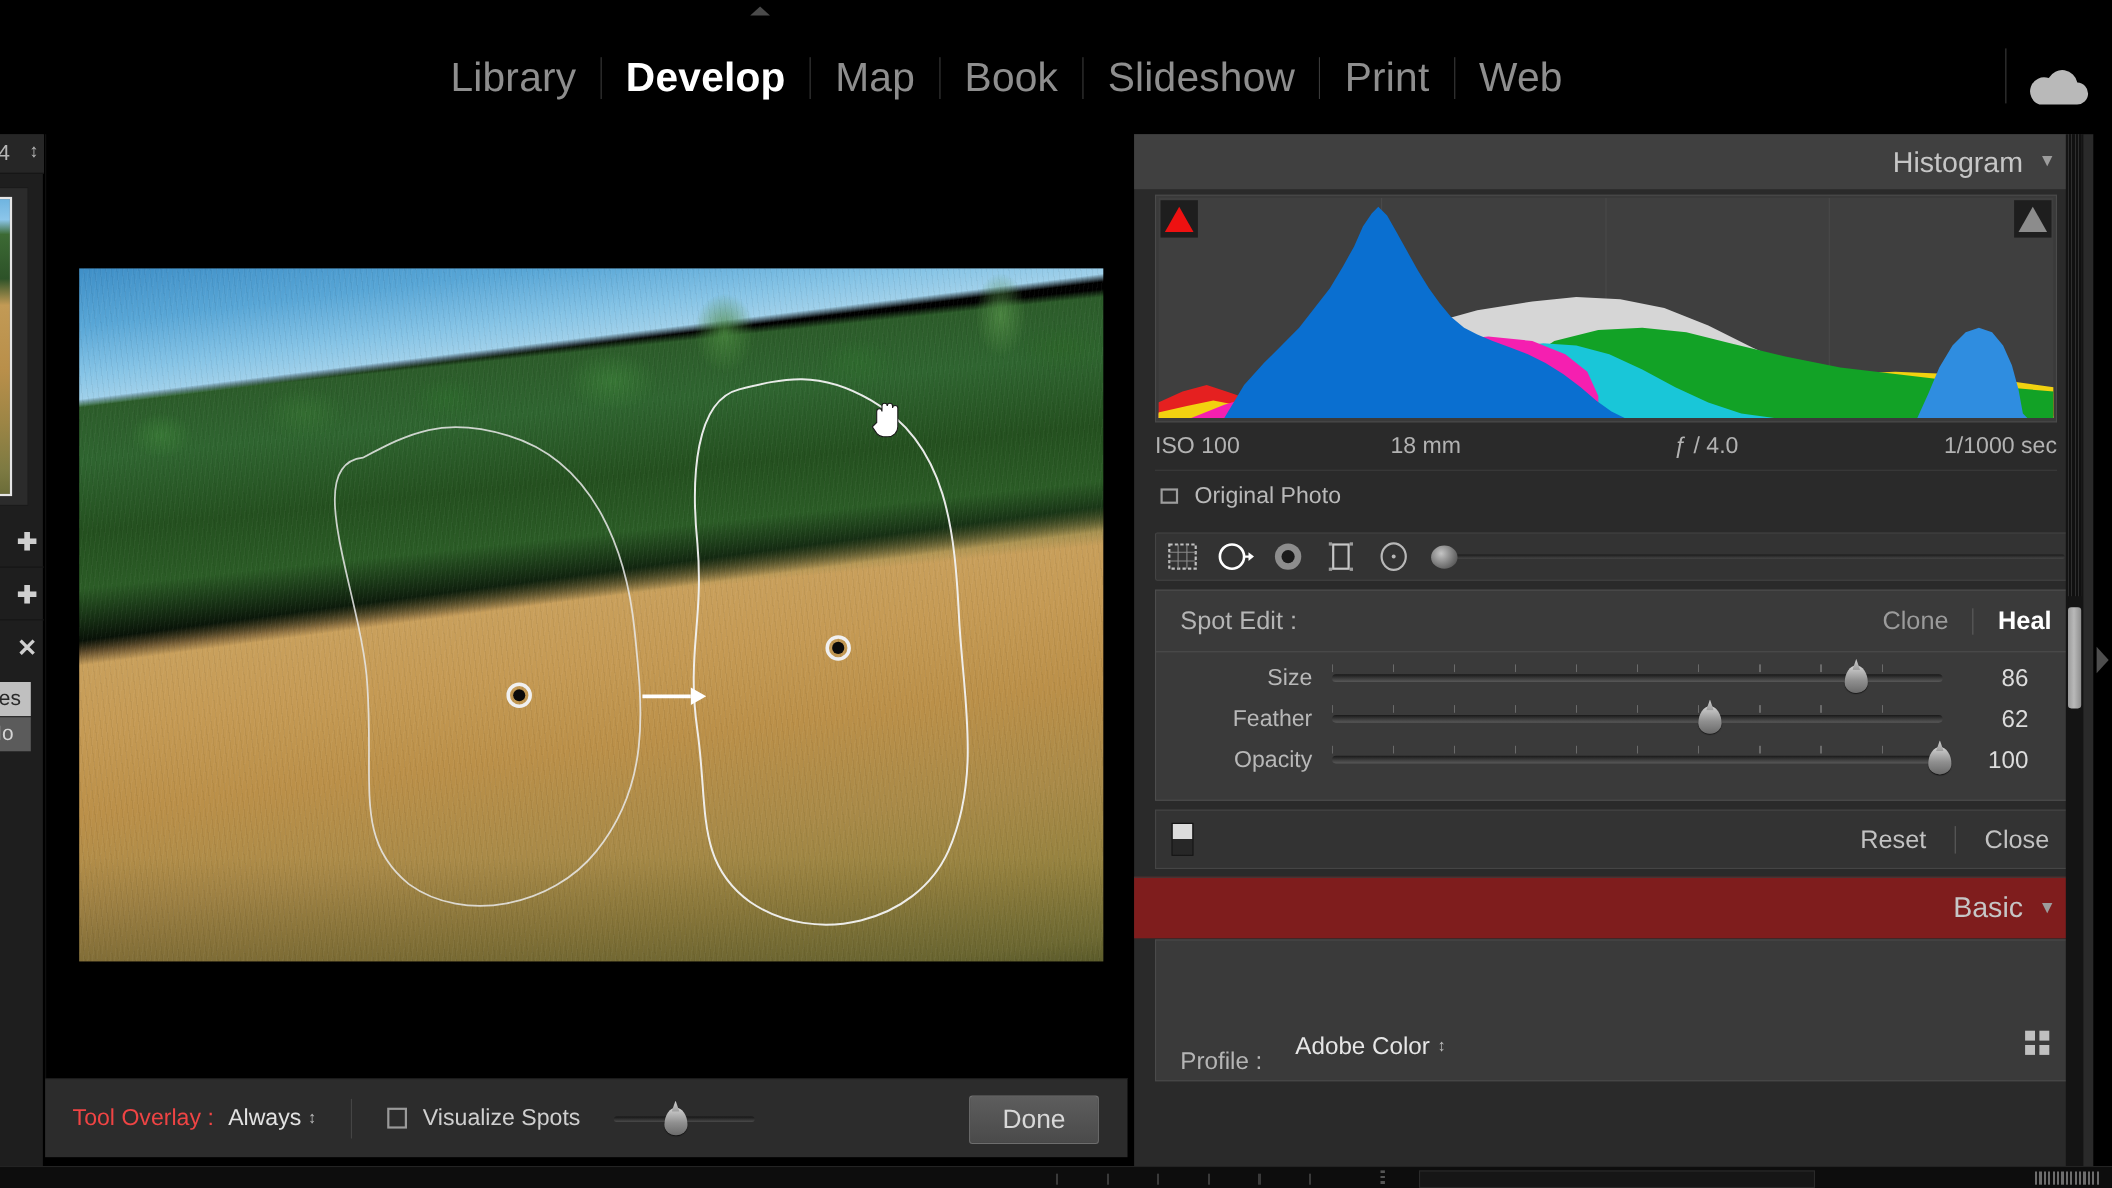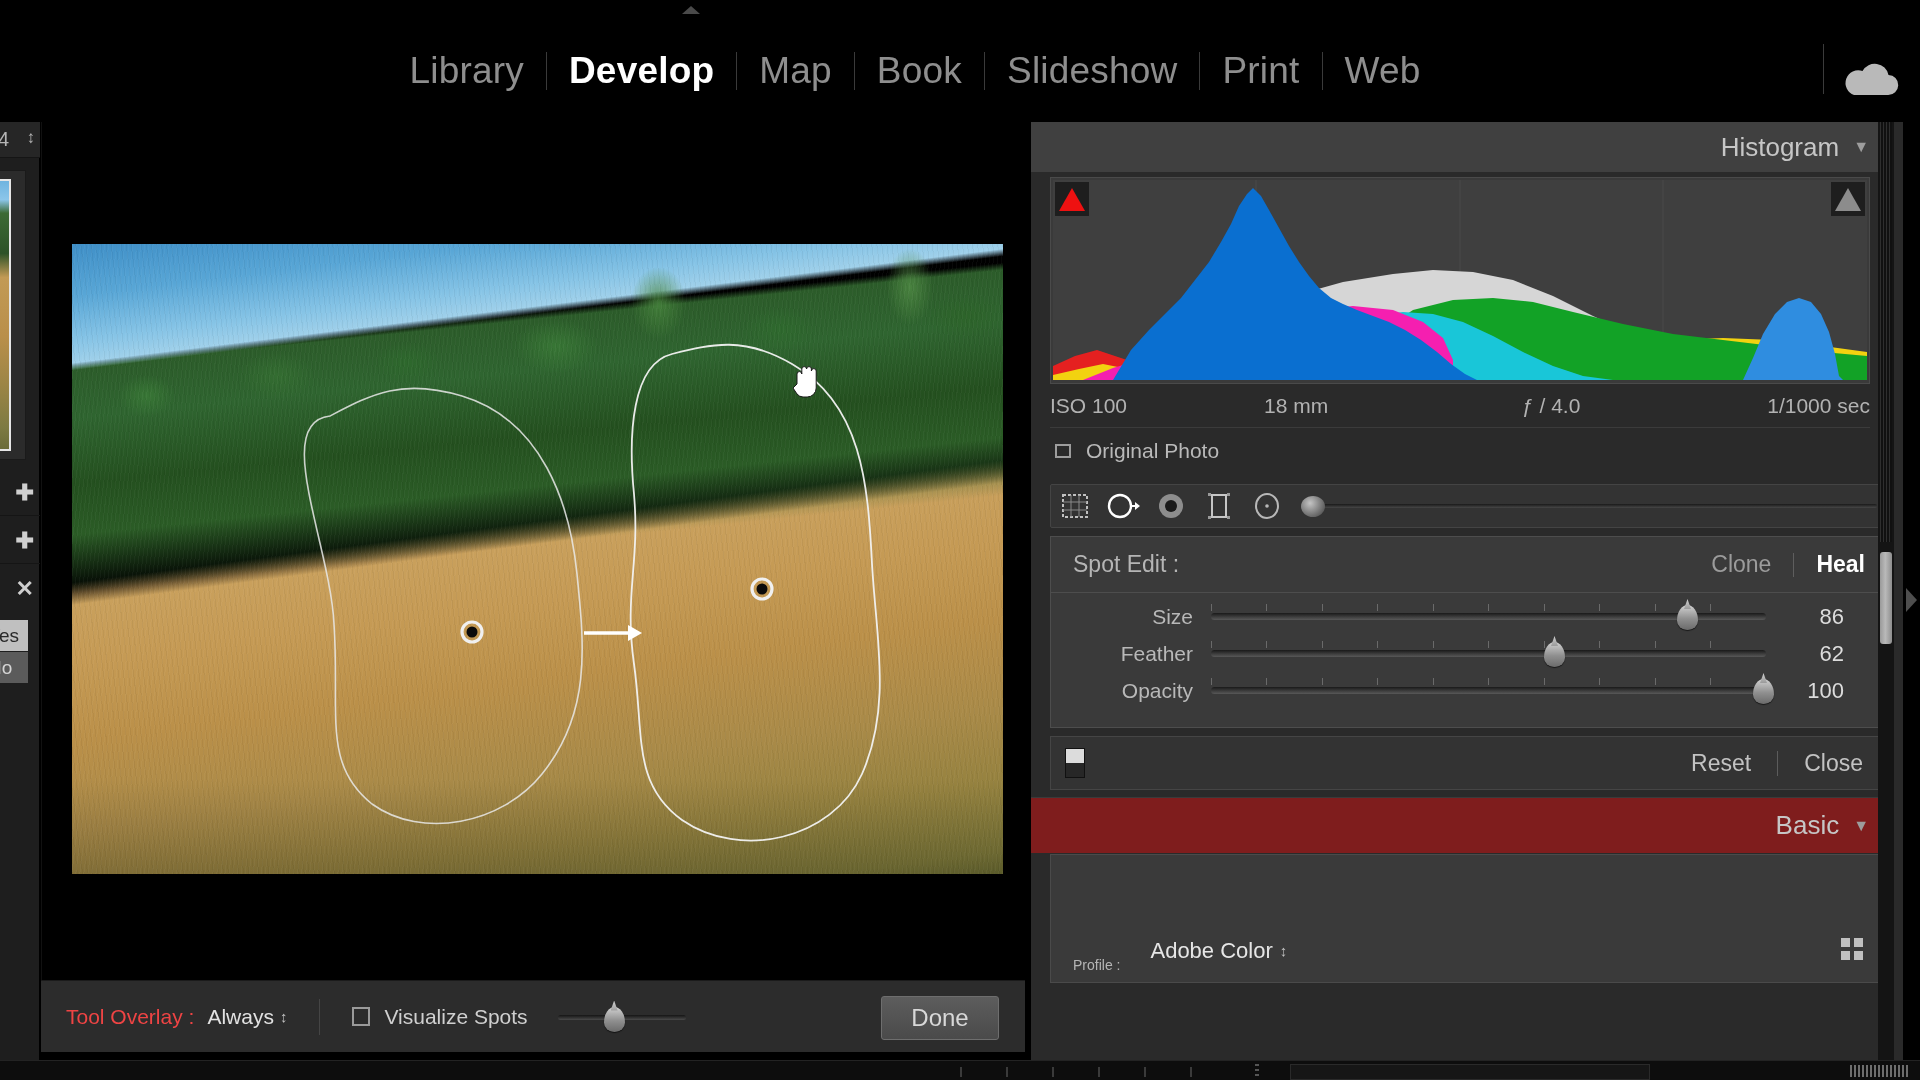--- a/index.html
+++ b/index.html
@@ -246,21 +246,21 @@
   .treatrow { position:absolute; left:0; top:0; width:100%; height:62px;
     display:flex; align-items:center; border-bottom:1px solid #4b4b4b; }
   .tr-label { font-size:22px; color:#b5b5b5; margin-left:22px; }
   .tr-right { margin-left:auto; display:flex; align-items:center; margin-right:22px; }
   .tr-opt { font-size:22px; color:#9d9d9d; cursor:pointer; }
   .tr-opt.on { color:#ffffff; font-weight:bold; }
   .tr-bar { width:1px; height:23px; background:#5e5e5e; margin:0 22px; }
 
   .profrow { position:absolute; left:0; top:63px; width:100%; height:65px;
     display:flex; align-items:center; }
-  .pf-label { font-size:14px; color:#b5b5b5; margin-left:22px;margin-top:28px; }
+  .pf-label { font-size:22px; color:#b5b5b5; margin-left:22px;margin-top:28px; }
   .pf-value { font-size:22px; color:#e6e6e6; margin-left:30px; cursor:pointer; }
   .pf-stepper { font-size:15px; color:#bdbdbd; margin-left:7px; }
   .pf-grid { margin-left:auto; margin-right:22px; cursor:pointer; }
 
   
   .rp-scroll { position:absolute; left:1878px; top:122px; width:16px; height:938px;
     background:#141414; cursor:pointer;}
   .rp-scroll-groove { position:absolute; left:2px; top:0; width:12px; height:420px;
     background:repeating-linear-gradient(to right,#2e2e2e 0 1px, #101010 1px 3px); }
   .rp-scroll-thumb { position:absolute; left:2px; top:430px; width:12px; height:92px;

